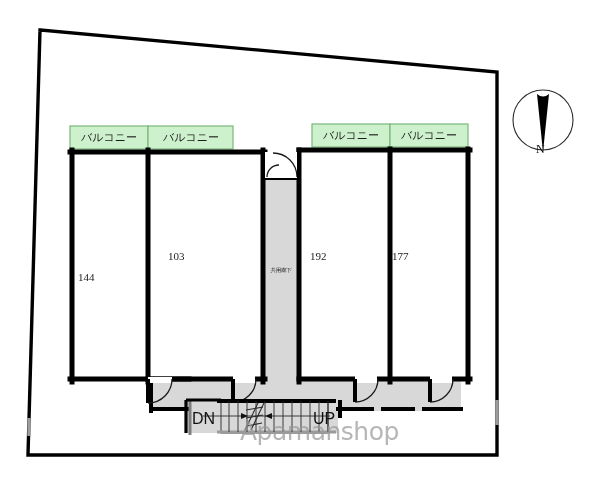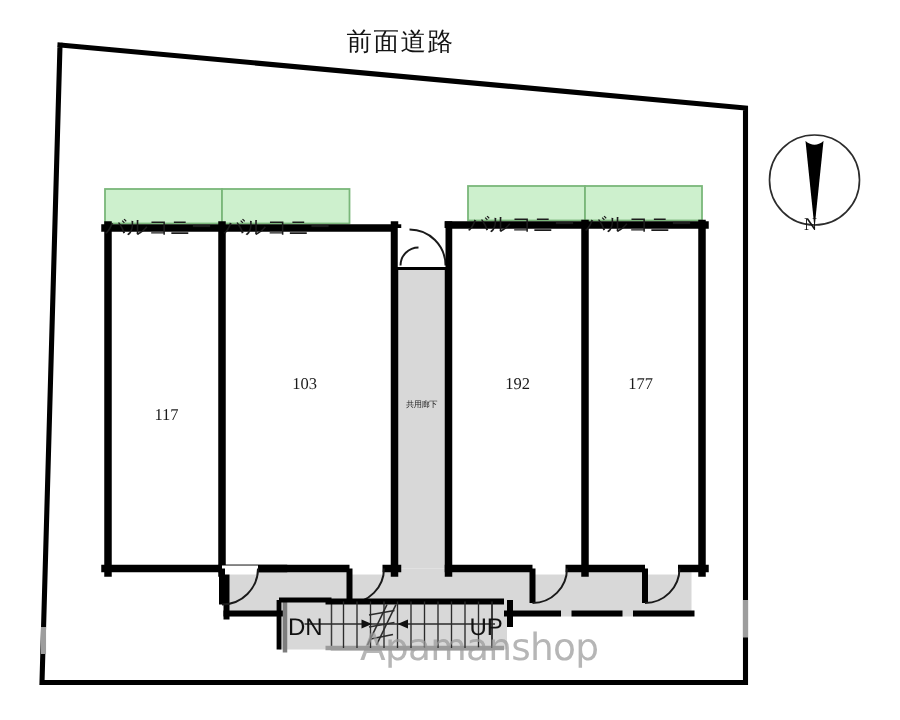--- a/index.html
+++ b/index.html
@@ -32,32 +32,30 @@
     color: #1a1a1a;
     line-height: 1;
   }
   #road-label {
     font-size: 17px;
     letter-spacing: 1px;
     font-family: "DejaVu Sans", sans-serif;
     color: #141414;
   }
   .balcony-label {
-    font-size: 14px;
+    font-size: 11px;
     font-family: "DejaVu Sans", sans-serif;
     color: #1c1c1c;
-    text-align: left;
+    text-align: center;
     letter-spacing: 0px;
-    margin-top: 13px;
   }
   .room-label {
     font-size: 11px;
     font-family: "Liberation Serif", "DejaVu Serif", serif;
     color: #1a1a1a;
-    text-align: center;
   }
   #corridor-label {
     font-size: 5.5px;
     font-family: "DejaVu Sans", sans-serif;
     color: #242424;
     text-align: center;
     letter-spacing: -0.3px;
   }
   .stair-dir {
     font-size: 16px;
@@ -221,28 +219,27 @@
     </g>
 
     <g>
       <circle cx="543" cy="120" r="30" fill="#ffffff" stroke="#2c2c2c" stroke-width="1.1"></circle>
       <polygon points="537,94 549,94 543,152" fill="#000000"></polygon>
       <path d="M 537 94 Q 543 99 549 94" fill="#ffffff" stroke="none"></path>
     </g>
 
   </svg>
 
-  <div class="txt" id="road-label" style="left:231px; top:20px;">前面道路</div>
 
   <div class="txt balcony-label" style="left:70px; top:132px; width:78px;">バルコニー</div>
   <div class="txt balcony-label" style="left:149px; top:132px; width:84px;">バルコニー</div>
   <div class="txt balcony-label" style="left:312px; top:130px; width:78px;">バルコニー</div>
   <div class="txt balcony-label" style="left:390px; top:130px; width:78px;">バルコニー</div>
 
-  <div class="txt room-label" style="left:78px; top:272px; width:66px;">117</div>
+  <div class="txt room-label" style="left:78px; top:272px; width:66px;">144</div>
   <div class="txt room-label" style="left:168px; top:251px; width:70px;">103</div>
   <div class="txt room-label" style="left:310px; top:251px; width:70px;">192</div>
   <div class="txt room-label" style="left:392px; top:251px; width:70px;">177</div>
 
   <div class="txt" id="corridor-label" style="left:263px; top:268px; width:36px;">共用廊下</div>
 
   <div class="txt stair-dir" style="left:192px; top:411px;">DN</div>
   <div class="txt stair-dir" style="left:313px; top:411px;text-align:right;">UP</div>
 
   <div class="txt" id="compass-letter" style="left:536px; top:143px;">N</div>

